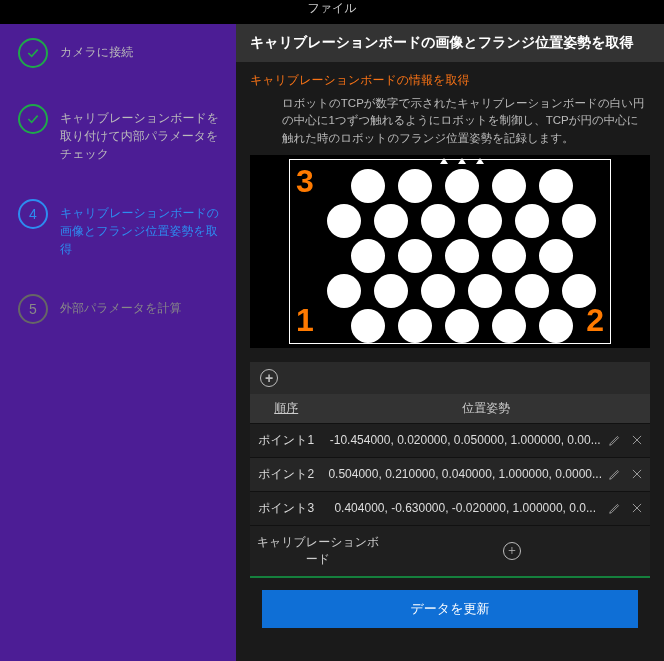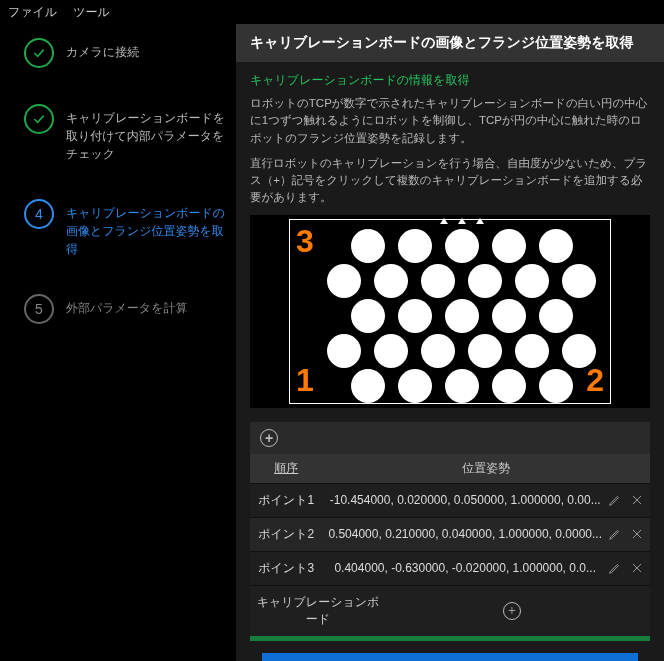--- a/index.html
+++ b/index.html
@@ -13,30 +13,31 @@
   }
   .menubar {
     height: 24px;
     background: #000;
     display: flex;
     align-items: center;
     padding: 0 8px;
     gap: 16px;
     color: #ccc;
     font-size: 12px;
+    flex-direction: column;
   }
   .menubar span { cursor: default; }
   .main {
     display: flex;
     height: calc(100% - 24px);
   }
   .sidebar {
     width: 236px;
-    background: #000000;
-    padding: 14px 10px 0 24px;
+    background: #4c1d95;
+    padding: 14px 10px 0 18px;
   }
   .step {
     display: flex;
     align-items: flex-start;
     gap: 12px;
     margin-bottom: 36px;
   }
   .step-icon {
     width: 30px; height: 30px;
     border-radius: 50%;
@@ -69,22 +70,22 @@
     font-weight: bold;
     color: #fff;
   }
   .body {
     padding: 10px 14px 0 14px;
     flex: 1;
     display: flex;
     flex-direction: column;
     overflow: hidden;
   }
-  .subtitle { font-size: 12px; color: #22c55e; margin-bottom: 6px; }
-  .desc { font-size: 11.5px; color: #bbb; line-height: 1.5; margin-bottom: 8px; }
+  .subtitle { font-size: 12px; color: #f97316; margin-bottom: 6px; }
+  .desc { font-size: 11.5px; color: #bbb; line-height: 1.5; margin-bottom: 8px; margin-left: 32px; }
 
   .board-wrap {
     background: #000;
     padding: 4px 0 4px 0;
     display: flex;
     justify-content: center;
   }
   .board {
     width: 322px; height: 185px;
     background: #000;
@@ -155,21 +156,21 @@
   .pose-cell { display: flex; align-items: center; justify-content: space-between; gap: 6px; }
   .pose-text { flex: 1; text-align: center; white-space: nowrap; overflow: hidden; text-overflow: ellipsis; }
   .row-icons { display: flex; gap: 8px; flex-shrink: 0; }
   .row-icons svg { width: 14px; height: 14px; stroke: #aaa; fill: none; stroke-width: 1.5; cursor: pointer; }
 
   .addrow {
     display: flex;
     align-items: center;
     background: #1f1f1f;
     padding: 8px 6px;
-    border-bottom: 5px solid #15803d;
+    border-bottom: 2px solid #15803d;
     font-family: Liberation Serif, serif;
   }
   .addrow-label { width: 124px; text-align: center; color: #ccc; font-size: 12px; }
   .addrow-plus { flex: 1; display: flex; justify-content: center; }
 
   .footer {
     padding: 12px;
   }
   .update-btn {
     width: 100%;
@@ -221,21 +222,20 @@
       <div class="step-label pending">外部パラメータを計算</div>
     </div>
 
   </div>
 
   <div class="content">
     <div class="contentbar">キャリブレーションボードの画像とフランジ位置姿勢を取得</div>
     <div class="body">
       <div class="subtitle">キャリブレーションボードの情報を取得</div>
       <div class="desc">ロボットのTCPが数字で示されたキャリブレーションボードの白い円の中心に1つずつ触れるようにロボットを制御し、TCPが円の中心に触れた時のロボットのフランジ位置姿勢を記録します。</div>
-      <div class="desc">直行ロボットのキャリブレーションを行う場合、自由度が少ないため、プラス（+）記号をクリックして複数のキャリブレーションボードを追加する必要があります。</div>
 
       <div class="board-wrap">
         <div class="board">
 
           <div class="tri" style="left:150px; top:-2px;"></div>
           <div class="tri" style="left:168px; top:-2px;"></div>
           <div class="tri" style="left:186px; top:-2px;"></div>
 
           <div class="dot" style="left:61px; top:9px;"></div>
           <div class="dot" style="left:108px; top:9px;"></div>

